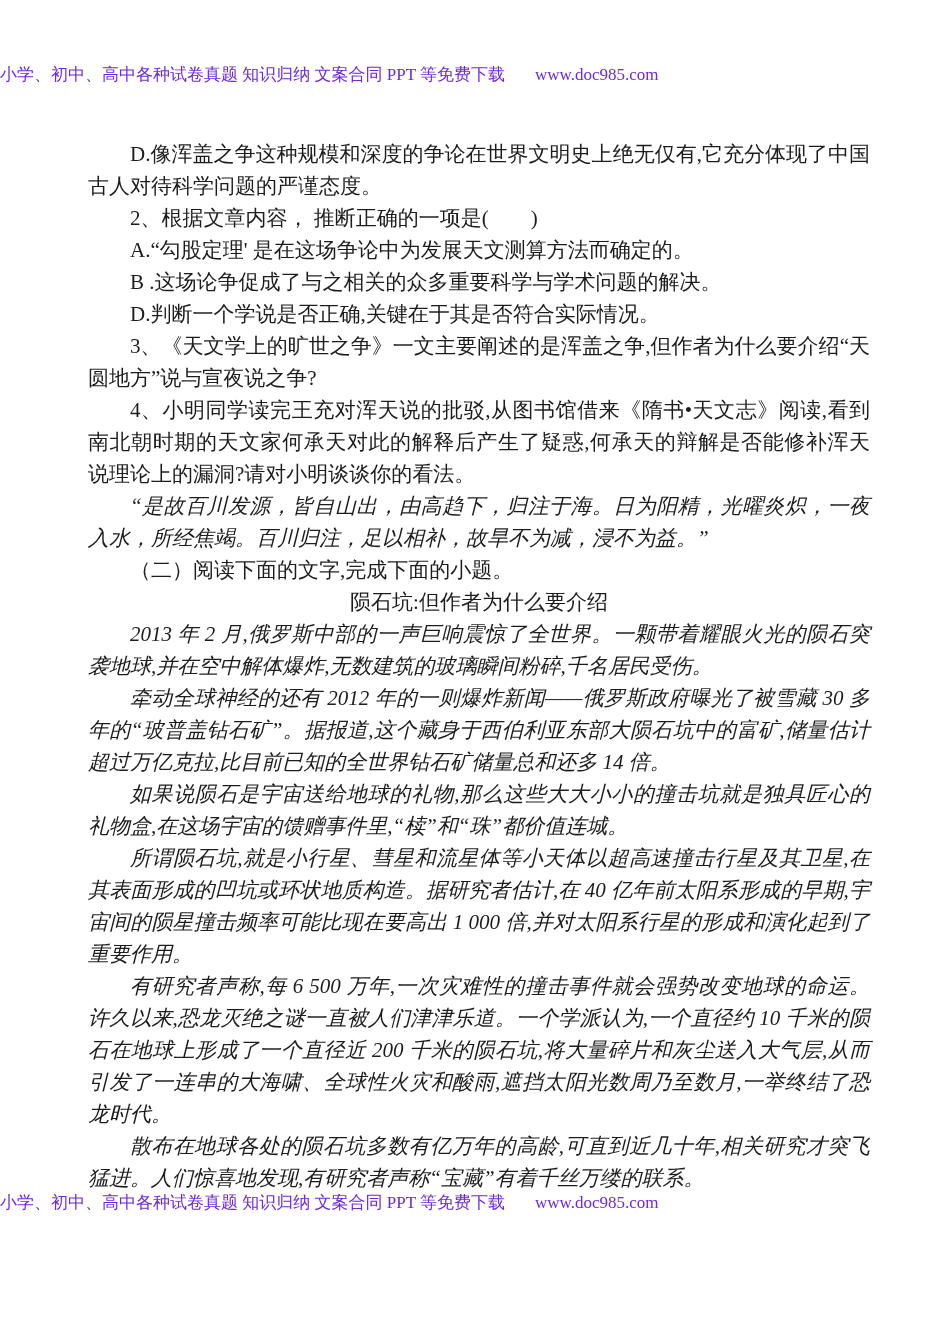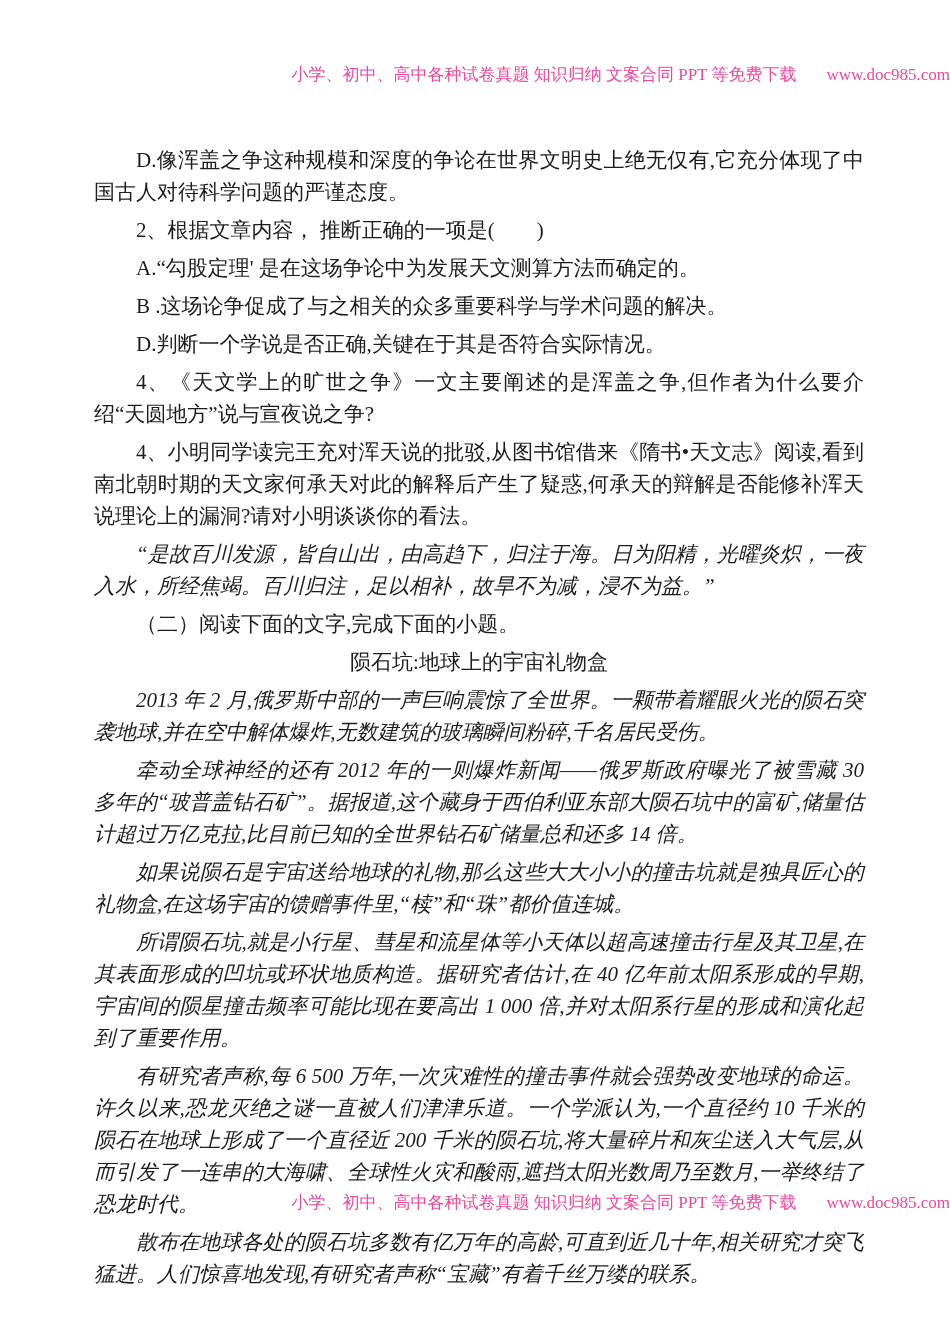--- a/index.html
+++ b/index.html
@@ -9,37 +9,37 @@
     position: relative;
     background: #ffffff;
     font-family: "Liberation Serif", "DejaVu Serif", serif;
     color: #1c1c1c;
     overflow: hidden;
   }
   .page-band {
     position: absolute;
     left: 0;
     width: 950px;
-    text-align: right;
+    text-align: left;
     font-size: 17px;
     line-height: 22px;
-    color: #ec4899;
+    color: #6d28d9;
     white-space: nowrap;
   }
   #page-header { top: 64px; }
   #page-footer { top: 1192px; }
   .band-url { margin-left: 30px; }
   main {
     position: absolute;
     top: 138px;
     left: 88px;
     width: 782px;
   }
   .para {
-    margin: 6px;
+    margin: 0;
     font-size: 21px;
     line-height: 32px;
     text-align: justify;
     text-justify: inter-ideograph;
     word-break: break-all;
   }
   .para.indent { text-indent: 2em; }
   .para.center { text-align: center; text-indent: 0; }
   .para.song { font-family: "Liberation Serif", "DejaVu Serif", serif; }
   .para.kai {
@@ -53,25 +53,25 @@
 <header id="page-header" class="page-band">
   <span>小学、初中、高中各种试卷真题  知识归纳  文案合同  PPT 等免费下载</span><span class="band-url">www.doc985.com</span>
 </header>
 
 <main id="doc-body">
     <p class="para song indent">D.像浑盖之争这种规模和深度的争论在世界文明史上绝无仅有,它充分体现了中国古人对待科学问题的严谨态度。</p>
     <p class="para song indent">2、根据文章内容， 推断正确的一项是(　　)</p>
     <p class="para song indent">A.“勾股定理' 是在这场争论中为发展天文测算方法而确定的。</p>
     <p class="para song indent">B .这场论争促成了与之相关的众多重要科学与学术问题的解决。</p>
     <p class="para song indent">D.判断一个学说是否正确,关键在于其是否符合实际情况。</p>
-    <p class="para song indent">4、《天文学上的旷世之争》一文主要阐述的是浑盖之争,但作者为什么要介绍“天圆地方”说与宣夜说之争?</p>
+    <p class="para song indent">3、《天文学上的旷世之争》一文主要阐述的是浑盖之争,但作者为什么要介绍“天圆地方”说与宣夜说之争?</p>
     <p class="para song indent">4、小明同学读完王充对浑天说的批驳,从图书馆借来《隋书•天文志》阅读,看到南北朝时期的天文家何承天对此的解释后产生了疑惑,何承天的辩解是否能修补浑天说理论上的漏洞?请对小明谈谈你的看法。</p>
     <p class="para kai indent">“是故百川发源，皆自山出，由高趋下，归注于海。日为阳精，光曜炎炽，一夜入水，所经焦竭。百川归注，足以相补，故旱不为减，浸不为益。”</p>
     <p class="para song indent">（二）阅读下面的文字,完成下面的小题。</p>
-    <p class="para song center">陨石坑:地球上的宇宙礼物盒</p>
+    <p class="para song center">陨石坑:但作者为什么要介绍</p>
     <p class="para kai indent">2013 年 2 月,俄罗斯中部的一声巨响震惊了全世界。一颗带着耀眼火光的陨石突袭地球,并在空中解体爆炸,无数建筑的玻璃瞬间粉碎,千名居民受伤。</p>
     <p class="para kai indent">牵动全球神经的还有 2012 年的一则爆炸新闻——俄罗斯政府曝光了被雪藏 30 多年的“玻普盖钻石矿”。据报道,这个藏身于西伯利亚东部大陨石坑中的富矿,储量估计超过万亿克拉,比目前已知的全世界钻石矿储量总和还多 14 倍。</p>
     <p class="para kai indent">如果说陨石是宇宙送给地球的礼物,那么这些大大小小的撞击坑就是独具匠心的礼物盒,在这场宇宙的馈赠事件里,“椟”和“珠”都价值连城。</p>
     <p class="para kai indent">所谓陨石坑,就是小行星、彗星和流星体等小天体以超高速撞击行星及其卫星,在其表面形成的凹坑或环状地质构造。据研究者估计,在 40 亿年前太阳系形成的早期,宇宙间的陨星撞击频率可能比现在要高出 1  000 倍,并对太阳系行星的形成和演化起到了重要作用。</p>
     <p class="para kai indent">有研究者声称,每 6  500 万年,一次灾难性的撞击事件就会强势改变地球的命运。 许久以来,恐龙灭绝之谜一直被人们津津乐道。一个学派认为,一个直径约 10 千米的陨石在地球上形成了一个直径近 200 千米的陨石坑,将大量碎片和灰尘送入大气层,从而引发了一连串的大海啸、全球性火灾和酸雨,遮挡太阳光数周乃至数月,一举终结了恐龙时代。</p>
     <p class="para kai indent">散布在地球各处的陨石坑多数有亿万年的高龄,可直到近几十年,相关研究才突飞猛进。人们惊喜地发现,有研究者声称“宝藏”有着千丝万缕的联系。</p>
   </main>
 
 <footer id="page-footer" class="page-band">
   <span>小学、初中、高中各种试卷真题  知识归纳  文案合同  PPT 等免费下载</span><span class="band-url">www.doc985.com</span>

